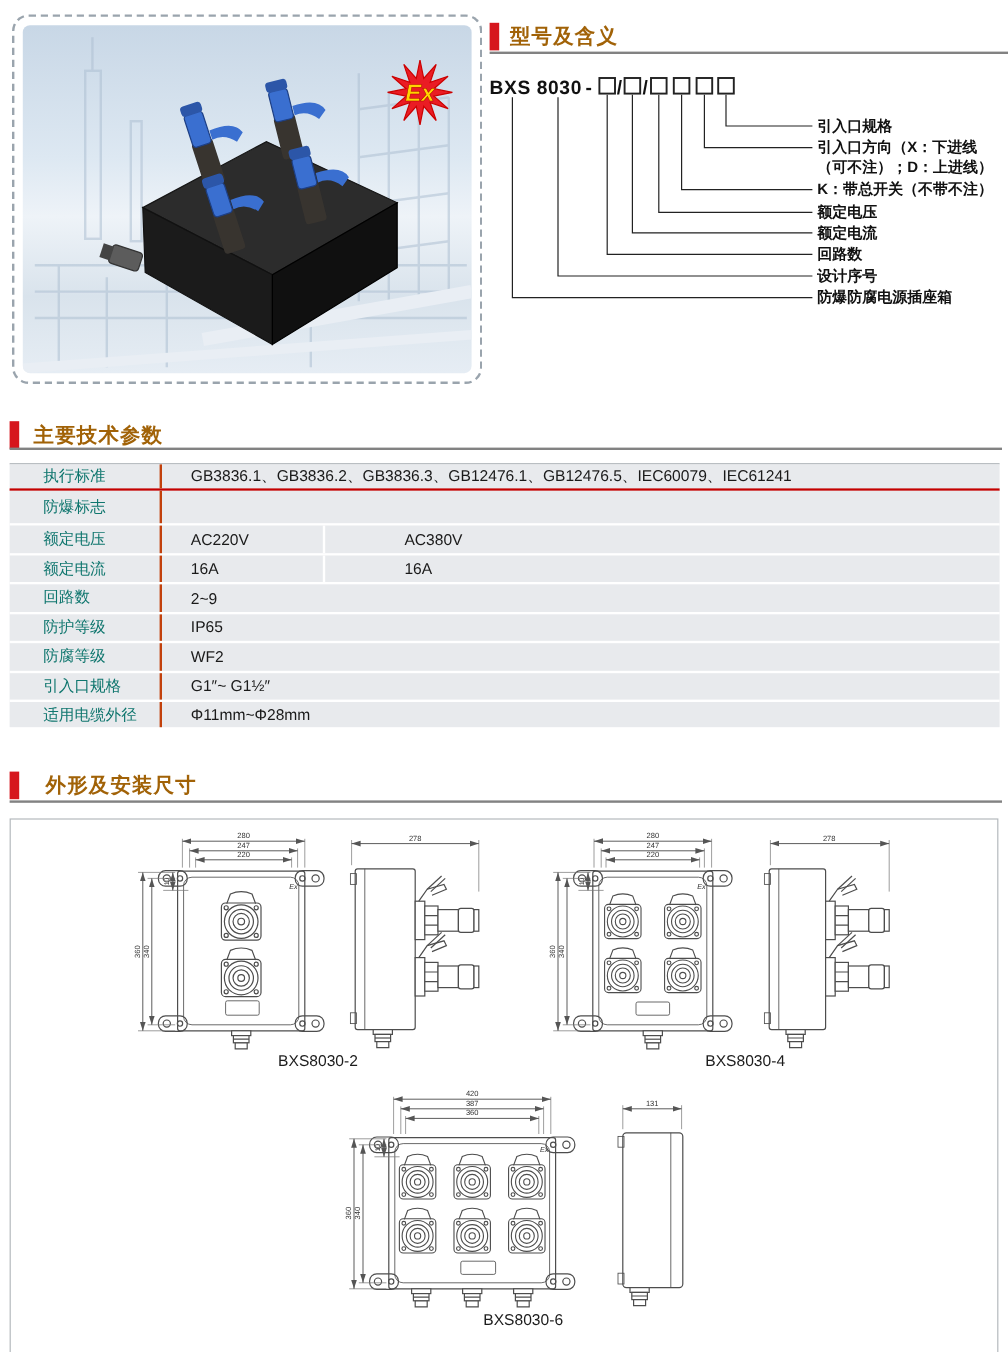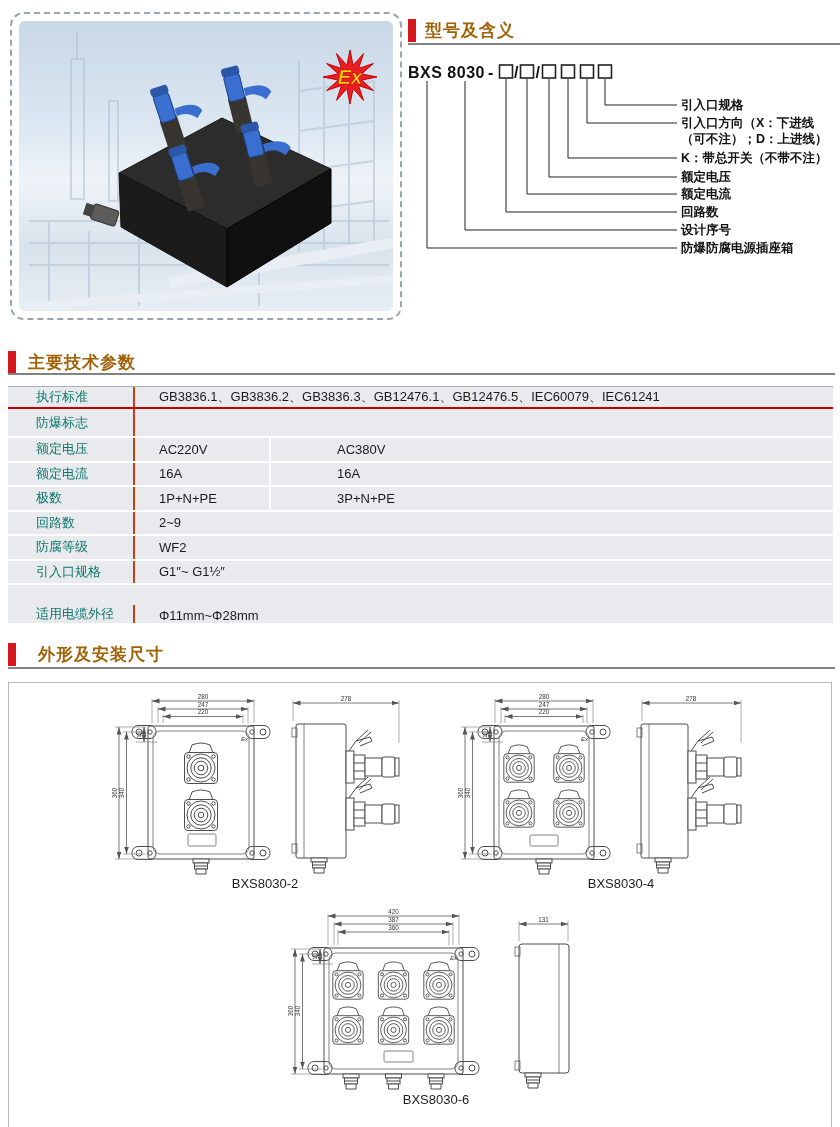--- a/index.html
+++ b/index.html
@@ -24,21 +24,21 @@
   .mlab{font-size:12.5px;font-weight:700;}
   .mline{stroke:#222;stroke-width:1;fill:none;}
   .mbox{fill:none;stroke:#222;stroke-width:1.6;}
 
   
   #params-table{position:absolute;left:8px;top:386px;width:825px;border-top:1px solid #a9aeb4;font-size:13px;}
   .t-row{display:flex;align-items:stretch;background:#e8eaed;border-bottom:2px solid #fff;}
   .t-row.rh1{height:20px;border-bottom:2px solid #c40000;}
   .t-row.rh2{height:27px;}
   .t-row.rh{height:22.5px;}
-  .t-row.rlast{height:38px;border-bottom:none;align-items:flex-end;}
+  .t-row.rlast{height:21px;border-bottom:none;}
   .t-label{flex:0 0 127px;box-sizing:border-box;padding-left:28px;border-right:2px solid #c2410c;display:flex;align-items:center;color:#0f766e;}
   .t-value{display:flex;align-items:center;padding-left:24px;}
   .t-value.v1{flex:0 0 136px;box-sizing:border-box;border-right:2px solid #fff;}
   .t-value.v2{padding-left:66px;}
 
   
   #dims-panel{position:absolute;left:8px;top:682px;width:824px;height:466px;border:1px solid #b5b9bd;box-sizing:border-box;background:#fff;}
   #dims-svg{position:absolute;left:0;top:0;}
   .dln{fill:none;stroke:#4d4d4d;stroke-width:1;}
   .dthin{fill:none;stroke:#4d4d4d;stroke-width:0.7;}
@@ -170,27 +170,26 @@
       <div class="t-label">额定电压</div>
       <div class="t-value v1">AC220V</div>
       <div class="t-value v2">AC380V</div>
     </div>
     <div class="t-row rh">
       <div class="t-label">额定电流</div>
       <div class="t-value v1">16A</div>
       <div class="t-value v2">16A</div>
     </div>
     <div class="t-row rh">
-      <div class="t-label">极数</div>
-      <div class="t-value v1">1P+N+PE</div>
-      <div class="t-value v2">3P+N+PE</div>
-    </div>
-    <div class="t-row rh">
       <div class="t-label">回路数</div>
       <div class="t-value">2~9</div>
+    </div>
+    <div class="t-row rh">
+      <div class="t-label">防护等级</div>
+      <div class="t-value">IP65</div>
     </div>
     <div class="t-row rh">
       <div class="t-label">防腐等级</div>
       <div class="t-value">WF2</div>
     </div>
     <div class="t-row rh">
       <div class="t-label">引入口规格</div>
       <div class="t-value">G1″~ G1½″</div>
     </div>
     <div class="t-row rlast">

